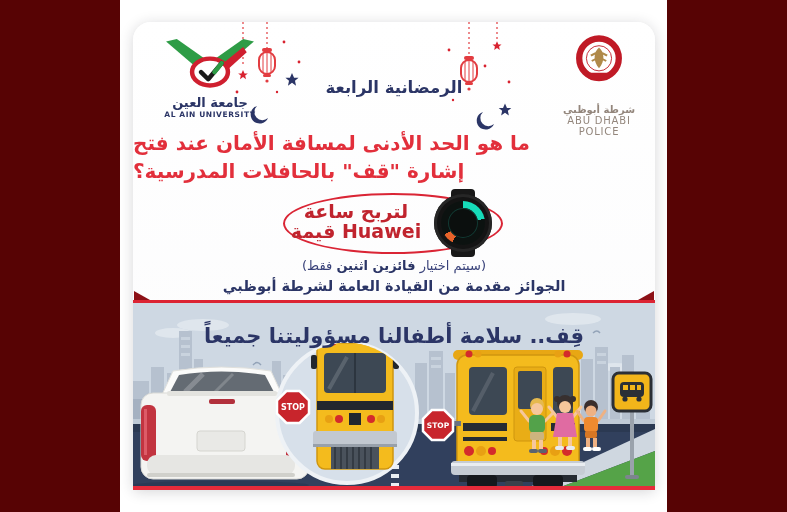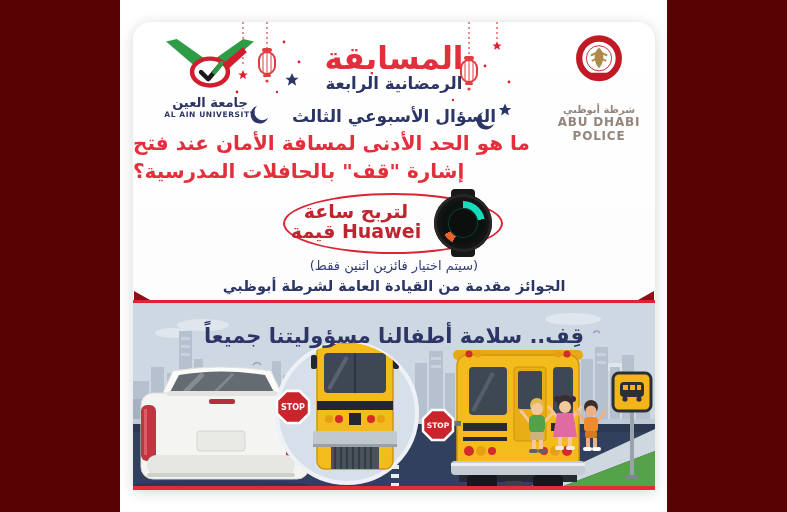--- a/index.html
+++ b/index.html
@@ -18,25 +18,25 @@
     border-radius:18px 18px 6px 6px;
     box-shadow:0 2px 14px rgba(30,30,40,.18);
   }
 
   
   .uni-logo{position:absolute;left:14px;top:16px;width:126px;text-align:center;color:#2b3566;}
   .uni-ar{font-size:13px;font-weight:bold;margin-top:1px;}
   .uni-en{font-size:7.5px;font-weight:bold;letter-spacing:.6px;}
   .police-logo{position:absolute;right:8px;top:12px;width:96px;text-align:center;color:#93867c;}
   .pol-ar{font-size:10px;font-weight:bold;margin-top:12px;}
-  .pol-en{font-size:12px;font-weight:bold;letter-spacing:.8px;}
+  .pol-en{font-size:10px;font-weight:normal;letter-spacing:.8px;}
 
   .title{position:absolute;left:141px;top:20px;width:240px;text-align:center;}
   .t1{color:#e22f3b;font-size:31px;font-weight:bold;line-height:32px;}
-  .t2{color:#2b3566;font-size:16.5px;font-weight:bold;line-height:20px;}
+  .t2{color:#2b3566;font-size:16.5px;font-weight:bold;line-height:20px;margin-top:36px;}
 
   .decor{position:absolute;top:0;}
   .decor-left{left:96px;}
   .decor-right{left:306px;}
 
   .week{position:absolute;left:0;right:0;top:84px;text-align:center;
         color:#2b3566;font-size:17px;font-weight:bold;}
   .q1,.q2{position:absolute;left:0;right:0;text-align:left;
         color:#e22f3b;font-size:20px;font-weight:bold;}
   .q1{top:109px;}
@@ -52,21 +52,21 @@
   .watch .band.topb{top:0;}
   .watch .band.botb{bottom:0;}
   .watch .case{position:absolute;left:5px;top:5px;width:58px;height:58px;border-radius:50%;
         background:#141414;box-shadow:inset 0 0 0 3px #262626;}
   .watch .face{position:absolute;left:12px;top:12px;width:44px;height:44px;border-radius:50%;
         background:conic-gradient(#16dcb9 0 22%,#0c1210 22% 58%,#e8632a 58% 66%,#0c1210 66%);}
   .watch .inner{position:absolute;left:19px;top:19px;width:30px;height:30px;border-radius:50%;
         background:#0b0f0e;box-shadow:inset 0 0 0 1px #123a33;}
 
   .note{position:absolute;left:0;right:0;top:236px;text-align:center;color:#39427a;font-size:13px;}
-  .note b{font-weight:normal;color:#2b3566;}
+  .note b{font-weight:bold;color:#2b3566;}
   .sponsor{position:absolute;left:0;right:0;top:256px;text-align:center;
         color:#2b3566;font-size:14.5px;font-weight:bold;}
 
   .ribbon{position:absolute;left:0;right:0;top:277px;height:5px;}
   .ribbon-line{position:absolute;left:0;right:0;top:1px;height:4px;background:#dc2433;}
   .tri{position:absolute;top:-8px;width:0;height:0;border-bottom:9px solid #8c1016;}
   .tri.l{left:1px;border-right:16px solid transparent;}
   .tri.r{right:1px;border-left:16px solid transparent;}
 
   .scene{position:absolute;left:0;top:281px;width:522px;height:187px;display:block;}
@@ -137,38 +137,36 @@
       <path d="M66,32 L54,26 L60,36 Z" fill="#1a1a1a"></path>
       <ellipse cx="55" cy="38" rx="20" ry="15" fill="#ffffff" stroke="#cf1f2f" stroke-width="5"></ellipse>
       <path d="M45,38 L53,46 L68,28" fill="none" stroke="#1a1a1a" stroke-width="5" stroke-linecap="round" stroke-linejoin="round"></path>
       <path d="M60,38 L68,28" fill="none" stroke="#2e9c46" stroke-width="5" stroke-linecap="round"></path>
     </svg>
     <div class="uni-ar" dir="rtl">جامعة العين</div>
     <div class="uni-en">AL AIN UNIVERSITY</div>
   </div>
 
   <div class="title">
-    <div class="t1" dir="rtl">المسابقة</div>
     <div class="t2" dir="rtl">الرمضانية الرابعة</div>
   </div>
 
   <div class="police-logo">
     <svg width="54" height="54" viewBox="0 0 60 60">
       <circle cx="30" cy="27" r="22" fill="#ffffff" stroke="#c01a26" stroke-width="7"></circle>
       <circle cx="30" cy="27" r="14" fill="#ffffff" stroke="#c01a26" stroke-width="1"></circle>
       <path d="M30,15 C24,20 23,30 30,38 C37,30 36,20 30,15 Z" fill="#b08a4a"></path>
       <path d="M21,24 Q30,18 39,24" fill="none" stroke="#b08a4a" stroke-width="2.5"></path>
       <path d="M22,30 Q30,24 38,30" fill="none" stroke="#b08a4a" stroke-width="2"></path>
       <rect x="17" y="43" width="26" height="7" rx="3.5" fill="#c01a26"></rect>
     </svg>
     <div class="pol-ar" dir="rtl">شرطة أبوظبي</div>
     <div class="pol-en">ABU DHABI POLICE</div>
   </div>
 
-  <div class="week" dir="rtl">السؤال الأسبوعي الثالث</div>
   <div class="q1" dir="rtl">ما هو الحد الأدنى لمسافة الأمان عند فتح</div>
   <div class="q2" dir="rtl">إشارة "قف" بالحافلات المدرسية؟</div>
 
   <div class="prize">
     <div class="ellipse"></div>
     <div class="cta">
       <div class="cta2" dir="rtl">لتربح ساعة Huawei قيمة</div>
     </div>
     <div class="watch">
       <div class="band topb"></div>

